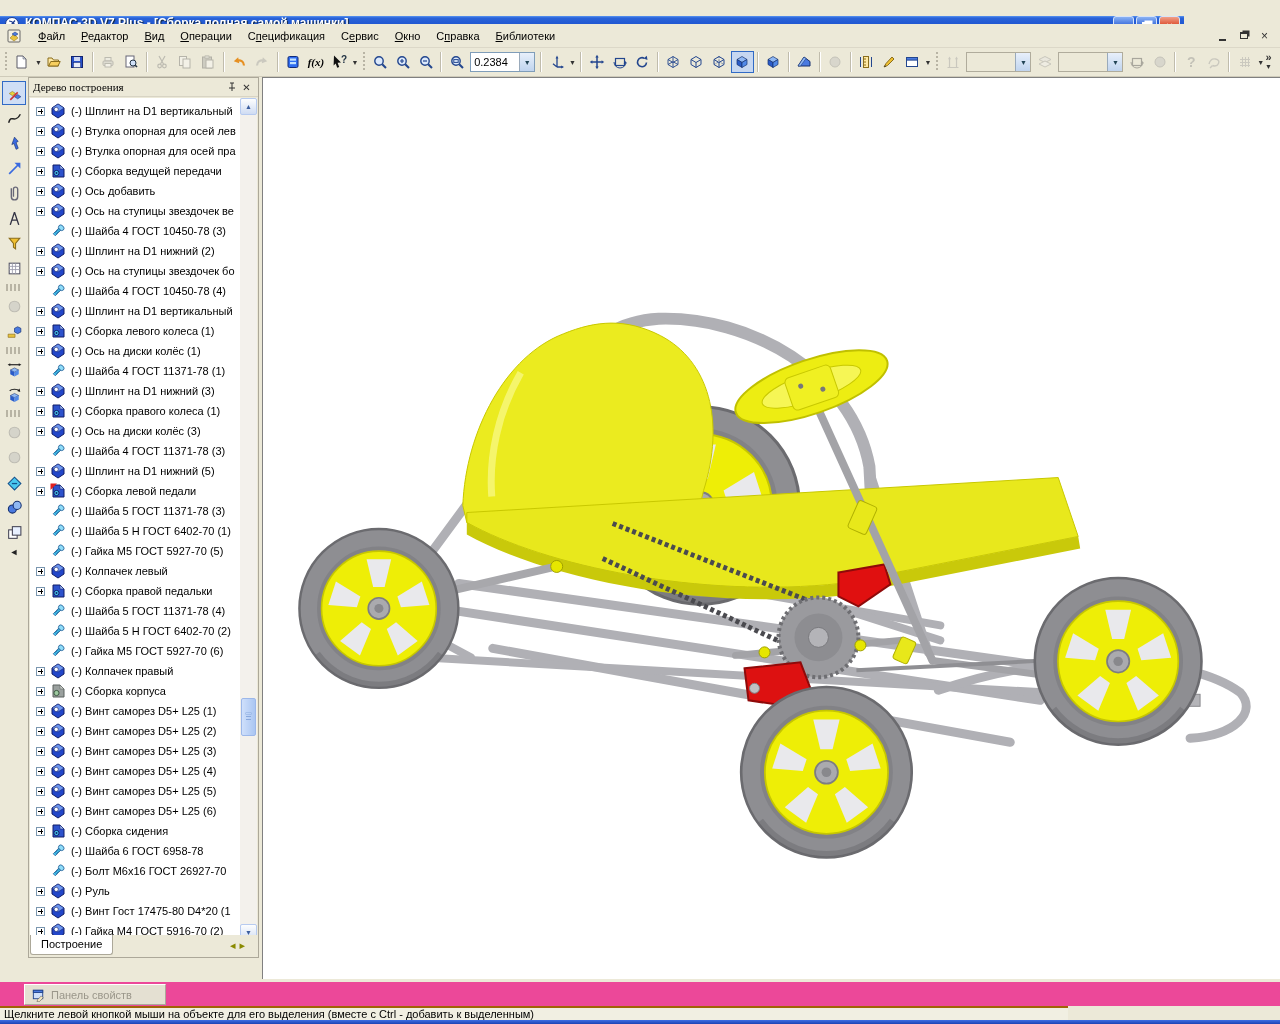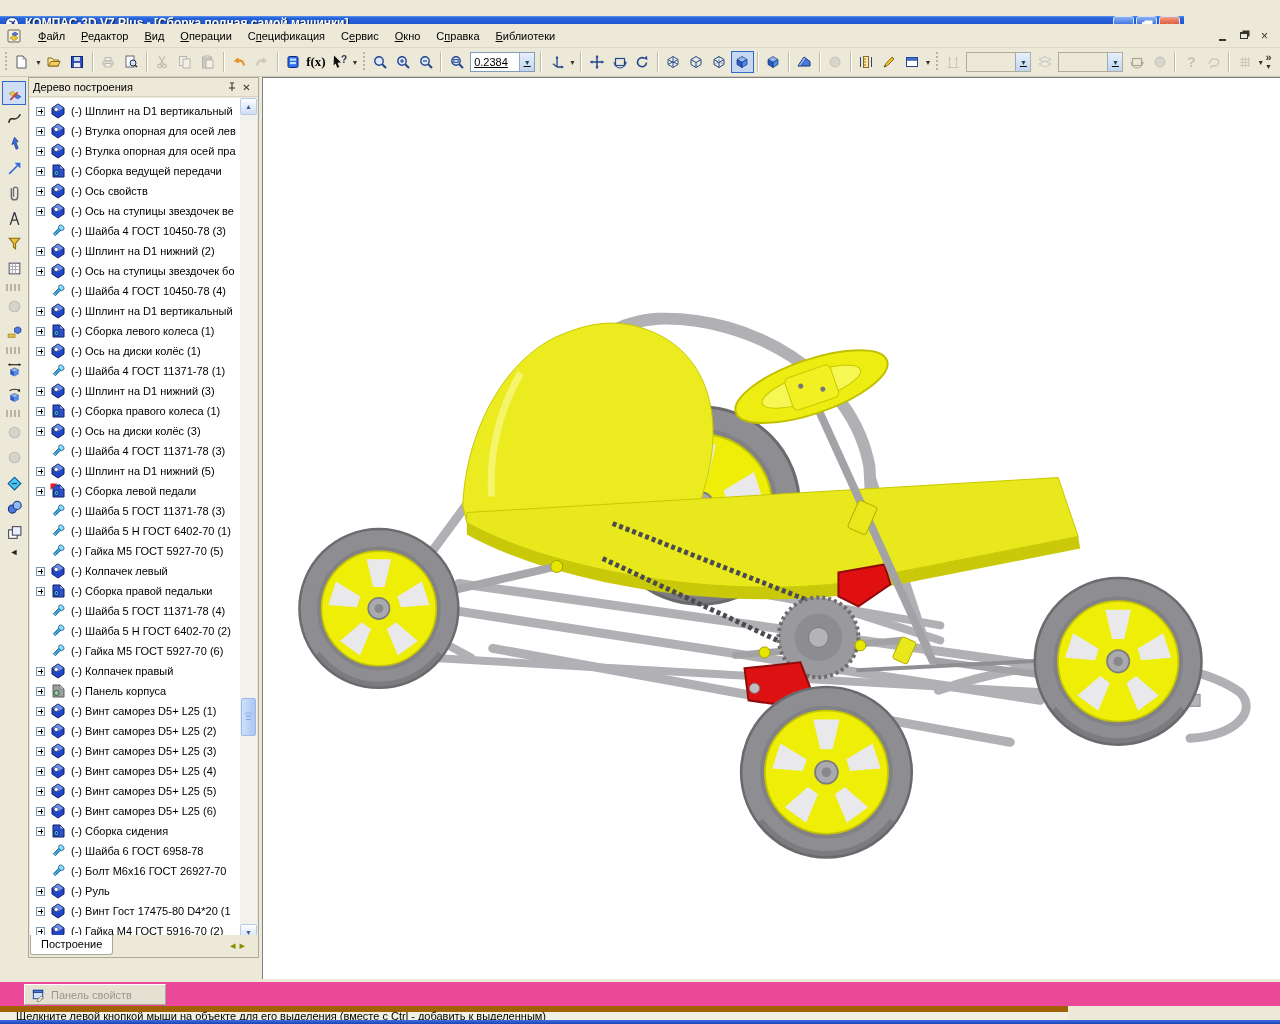--- a/index.html
+++ b/index.html
@@ -37,22 +37,22 @@
     border-bottom:1px solid #cfcbba;padding:0 2px;}
   .grip{width:5px;height:20px;margin:0 2px;
     background:repeating-linear-gradient(180deg,#b8b4a4 0 2px,transparent 2px 4px);
     background-size:2px 100%;background-repeat:no-repeat;background-position:center;}
   .tsep{width:2px;height:20px;margin:0 3px;border-left:1px solid #c0bcac;border-right:1px solid #fff;}
   .tbtn{width:23px;height:22px;display:flex;align-items:center;justify-content:center;border:1px solid transparent;}
   .tbtn svg{width:16px;height:16px;}
   .tbtn.dis{opacity:.4;filter:grayscale(1);}
   .tbtn.pressed{border:1px solid #316ac5;background:#c6d7f1;}
   .drop{width:9px;height:22px;display:flex;align-items:center;justify-content:center;font-size:7px;color:#333;}
-  .fx{font-family:"Liberation Serif",serif;font-size:13px;font-weight:bold;}
-  .combo{display:flex;align-items:center;height:20px;border:1px solid #7f9db9;background:#fff;margin:0 2px;text-decoration:underline;}
+  .fx{font-family:"Liberation Serif",serif;font-style:italic;font-size:11px;font-weight:bold;}
+  .combo{display:flex;align-items:center;height:20px;border:1px solid #7f9db9;background:#fff;margin:0 2px;}
   .combo input{border:0;width:48px;height:16px;font-size:11px;padding:0 3px;outline:none;font-family:"Liberation Sans",sans-serif;}
   .combo .cbtn{width:15px;height:18px;background:linear-gradient(180deg,#e8f0fb,#c0d4ee);border-left:1px solid #9ab;
     display:flex;align-items:center;justify-content:center;font-size:7px;color:#245;}
   .combo.dis{background:#ece9d8;border-color:#b0ac9c;}
   .combo.dis input{background:#ece9d8;}
   .overflow{margin-left:auto;display:flex;flex-direction:column;align-items:center;line-height:9px;
     font-weight:bold;color:#333;padding-right:6px;}
 
   
   #lbar{left:0;top:77px;width:28px;height:905px;background:#ece9d8;display:flex;flex-direction:column;align-items:center;padding-top:4px;}
@@ -60,21 +60,21 @@
   .vbtn svg{width:17px;height:17px;}
   .vbtn.pressed{border:1px solid #316ac5;background:#cfdef5;}
   .vbtn.dis{opacity:.45;filter:grayscale(1);}
   .vgrip{width:16px;height:7px;margin:3px 0;
     background:repeating-linear-gradient(90deg,#b8b4a4 0 2px,transparent 2px 4px);}
   .backarr{font-size:9px;color:#222;margin-top:2px;}
 
   
   #treepanel{left:28px;top:77px;width:231px;height:881px;background:#ece9d8;border:1px solid #aca899;}
   #treehdr{height:19px;display:flex;align-items:center;padding:0 4px;background:#ece9d8;border-bottom:1px solid #d8d4c4;}
-  #treehdr .t{flex:1;color:#000;}
+  #treehdr .t{flex:1;color:#000;font-family:Liberation Serif, serif;}
   .hdrbtn{width:15px;height:14px;display:flex;align-items:center;justify-content:center;color:#333;font-size:10px;}
   #treelist{position:absolute;left:1px;top:20px;right:1px;height:843px;background:#fff;overflow:hidden;padding-left:40px;}
   #rows{position:absolute;left:0;top:3px;right:17px;}
   .trow{height:20px;display:flex;align-items:center;padding-left:6px;white-space:nowrap;}
   .texp{width:9px;height:9px;border:1px solid #7a96af;background:#fff;position:relative;flex:0 0 9px;margin-right:5px;}
   .trow.leaf .texp{visibility:hidden;}
   .texp::before{content:"";position:absolute;left:1px;right:1px;top:3.5px;height:1px;background:#000;}
   .texp::after{content:"";position:absolute;top:1px;bottom:1px;left:3.5px;width:1px;background:#000;}
   .tico{width:17px;height:16px;flex:0 0 17px;margin-right:4px;position:relative;}
   .tico svg{position:absolute;left:0;top:0;width:16px;height:16px;display:none;}
@@ -104,21 +104,21 @@
   #viewport{left:262px;top:77px;width:1018px;height:902px;background:#fff;border-left:1px solid #808080;border-top:1px solid #808080;}
   #viewport svg{width:100%;height:100%;display:block;}
 
   
   #propsbar{left:0;top:982px;width:1280px;height:24px;background:#ec4899;}
   #propstab{position:absolute;left:24px;top:2px;width:142px;height:21px;background:#e4e0d2;
     border:1px solid #fff;border-right-color:#aca899;border-bottom-color:#aca899;
     display:flex;align-items:center;gap:5px;padding:0 6px;color:#9a968a;}
   #propstab svg{width:15px;height:15px;}
   #statusbar{left:0;top:1006px;width:1068px;height:14px;background:#f1efe2;color:#000;
-    display:flex;align-items:center;padding-left:16px;border-top:6px solid #a16207;}
+    display:flex;align-items:center;padding-left:4px;border-top:2px solid #a16207;}
   #bluebottom{left:0;top:1020px;width:1280px;height:4px;background:linear-gradient(180deg,#3d6fe4,#1c43b4);}
 </style>
 </head>
 <body>
 
 <svg width="0" height="0" style="position:absolute">
   <defs>
     <symbol id="t-part" viewBox="0 0 16 16">
         <polygon points="2,5 8,1 14,5 14,11 8,15 2,11" fill="#2246c8" stroke="#101d66"></polygon>
         <polygon points="2,5 8,1 14,5 8,9" fill="#6e97ee" stroke="#101d66" stroke-width=".5"></polygon>
@@ -801,21 +801,21 @@
         </div>
 
         <div class="trow part plus">
           <span class="texp"></span>
           <span class="tico">
             <svg class="ic-part">
               <use href="#t-part"></use>
             </svg>
 
           </span>
-          <span class="tlabel">(-) Ось свойств</span>
+          <span class="tlabel">(-) Ось добавить</span>
         </div>
 
         <div class="trow part plus">
           <span class="texp"></span>
           <span class="tico">
             <svg class="ic-part">
               <use href="#t-part"></use>
             </svg>
 
           </span>
@@ -1081,21 +1081,21 @@
 
         <div class="trow asmgray plus">
           <span class="texp"></span>
           <span class="tico">
 
             <svg class="ic-asmgray">
               <use href="#t-asmgray"></use>
             </svg>
 
           </span>
-          <span class="tlabel">(-) Панель корпуса</span>
+          <span class="tlabel">(-) Сборка корпуса</span>
         </div>
 
         <div class="trow part plus">
           <span class="texp"></span>
           <span class="tico">
             <svg class="ic-part">
               <use href="#t-part"></use>
             </svg>
 
           </span>

